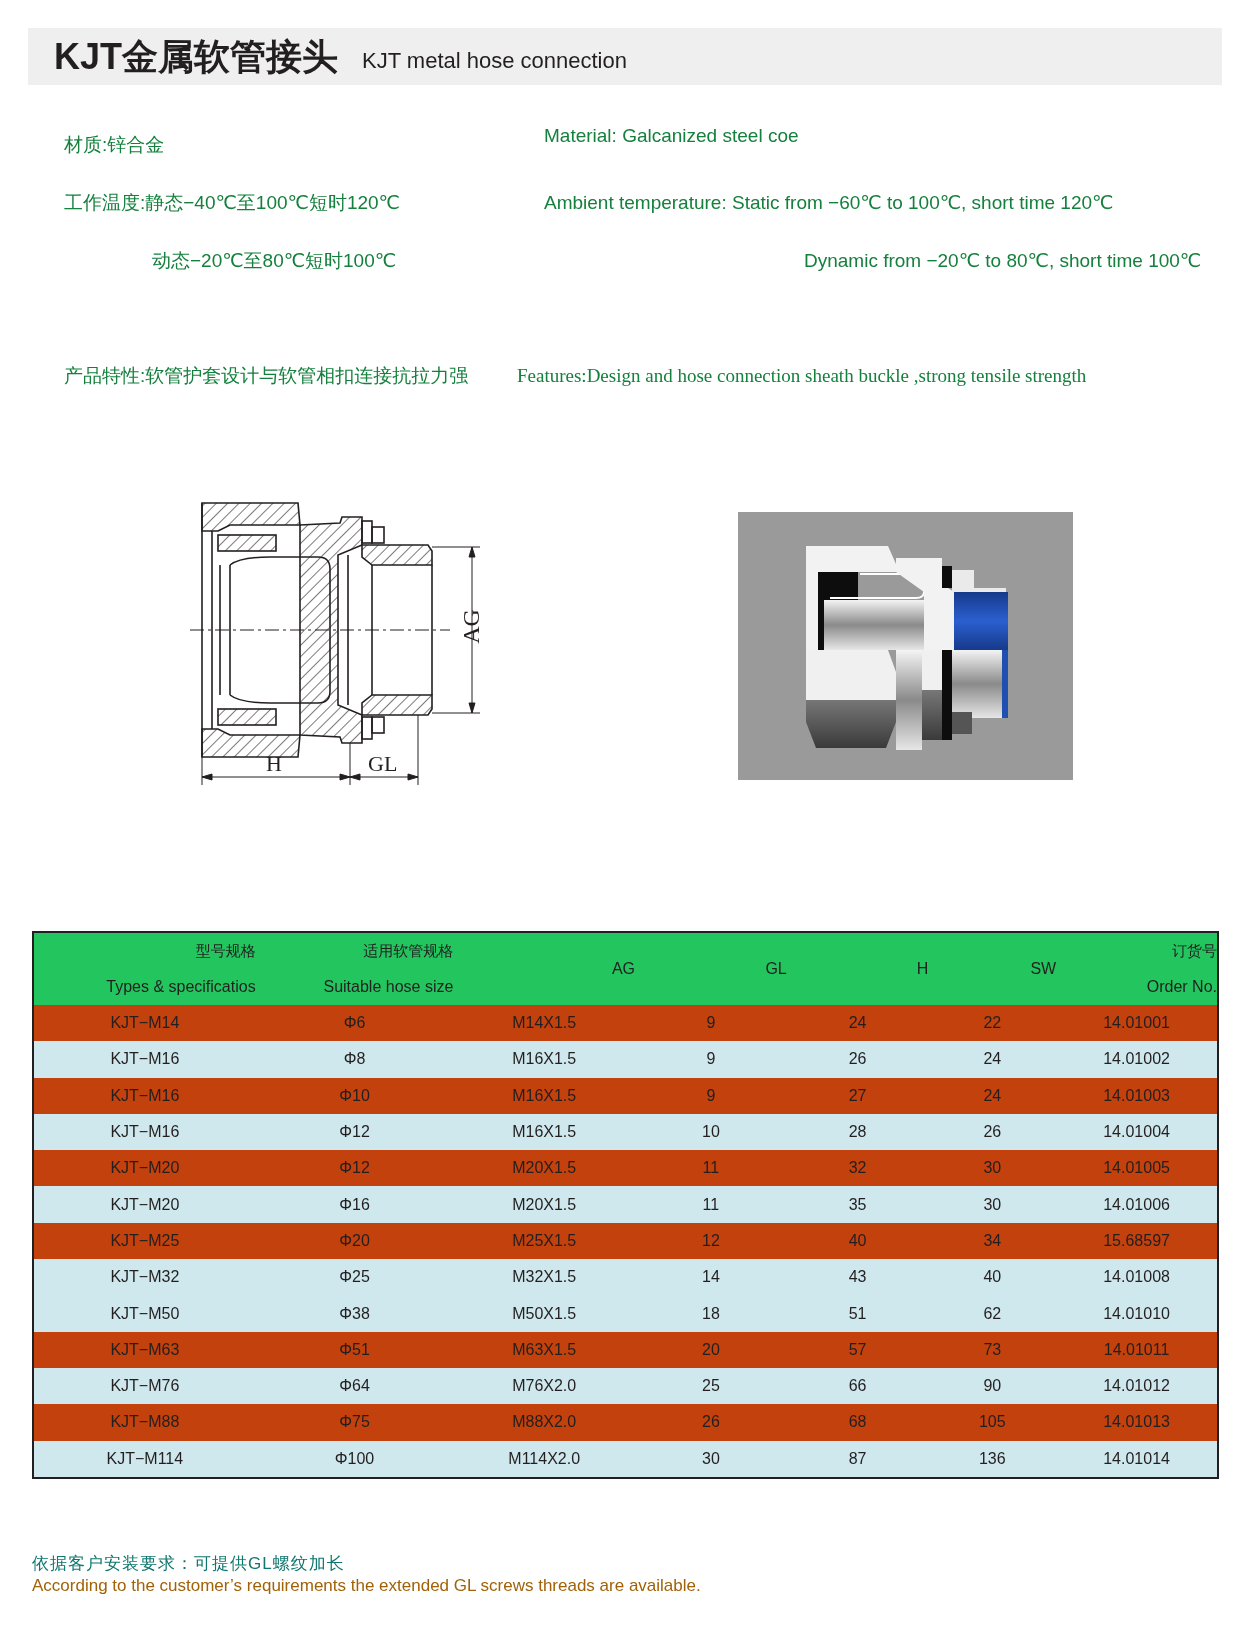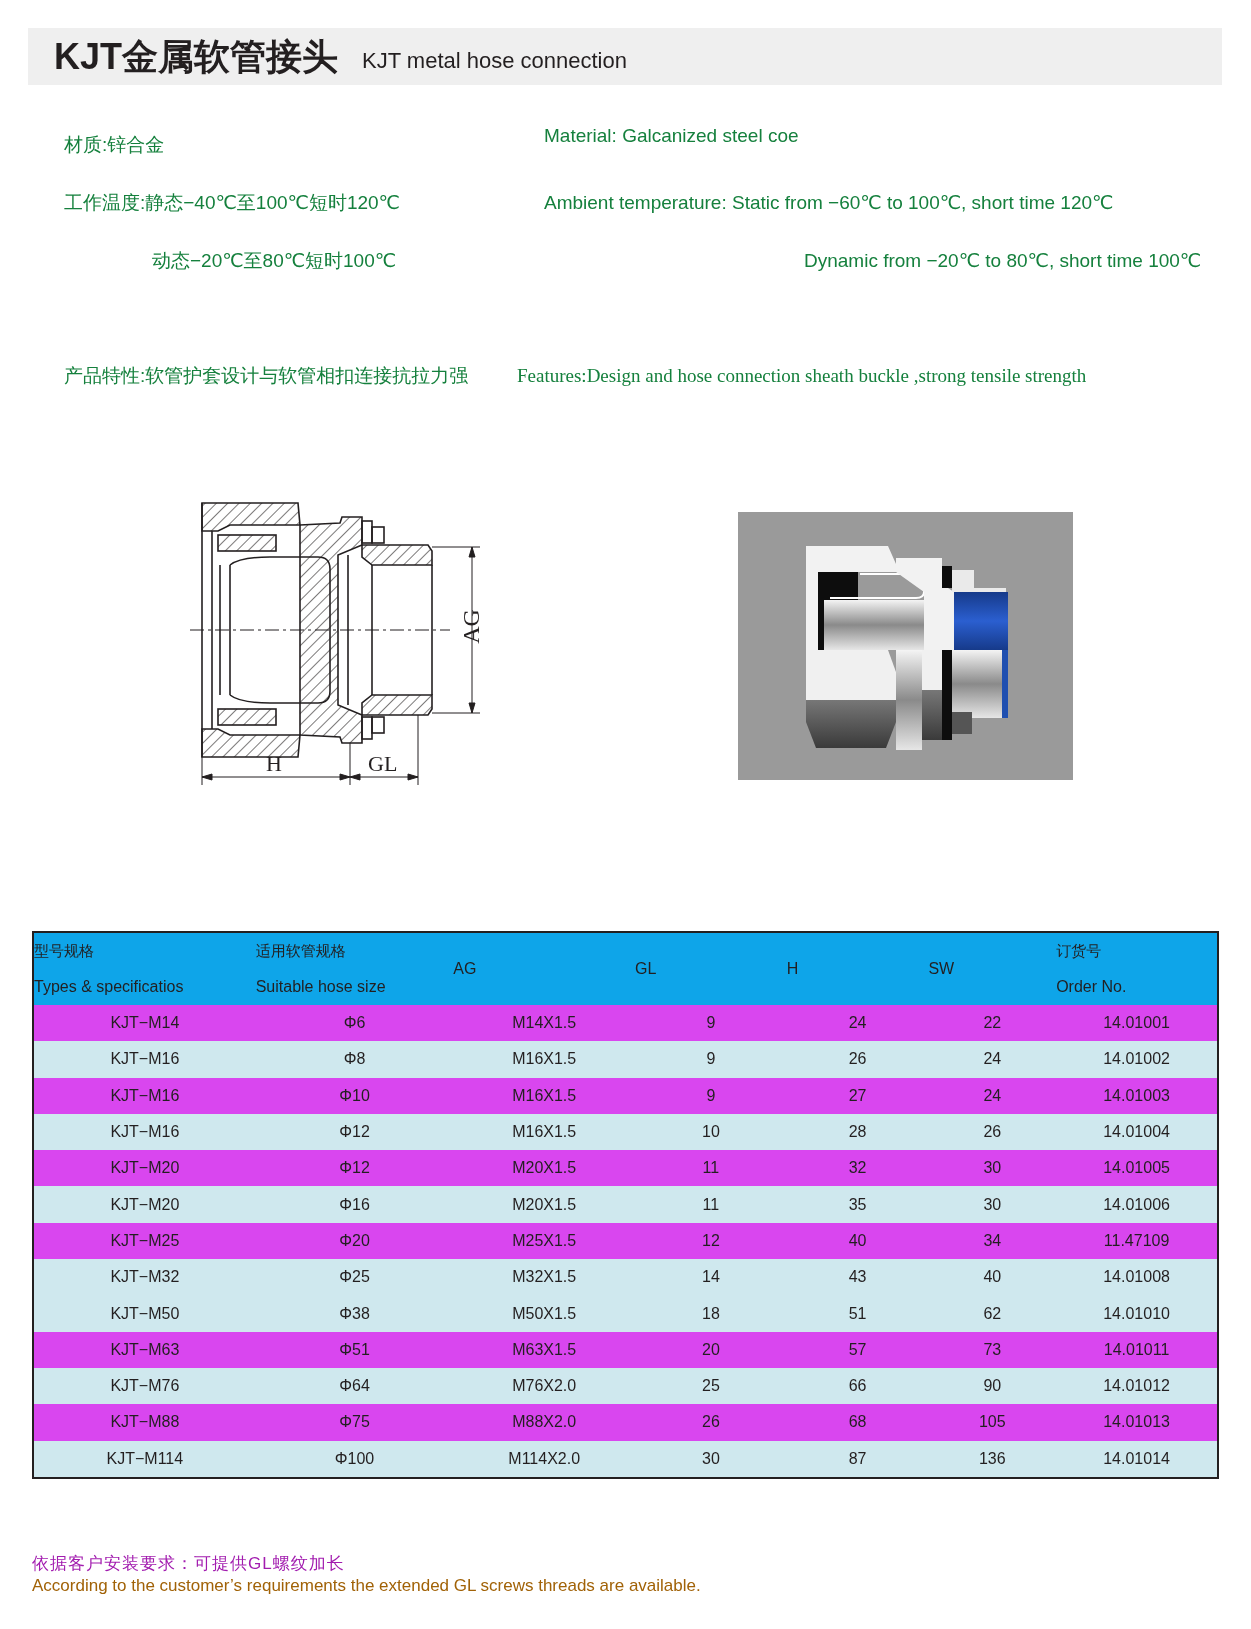--- a/index.html
+++ b/index.html
@@ -6,25 +6,25 @@
   body { width: 1251px; height: 1629px; position: relative; overflow: hidden;
          font-family: "Liberation Sans", "DejaVu Sans", sans-serif; color: #231f20; }
   .title-bar { position: absolute; left: 28px; top: 28px; width: 1194px; height: 57px; background: #efefef; }
   .title-cn { position: absolute; left: 54px; top: 32px; font-size: 36px; font-weight: bold; letter-spacing: 0px; line-height: 50px; text-align: center; }
   .title-en { position: absolute; left: 362px; top: 46px; font-size: 22px; line-height: 30px; }
   .spec { position: absolute; font-size: 19px; line-height: 24px; white-space: nowrap; color: #15803d; }
   .drawing { position: absolute; left: 190px; top: 495px; width: 320px; height: 300px; }
   .render { position: absolute; left: 738px; top: 512px; width: 335px; height: 268px; }
   table.spec-table { position: absolute; left: 32px; top: 931px; width: 1187px; border-collapse: collapse;
         border: 2px solid #231f20; font-size: 16px; }
-  table.spec-table th { background: #0ea5e9; font-weight: normal; height: 72px; padding: 0; text-align: left; vertical-align: middle; line-height: 36px; }
+  table.spec-table th { background: #22c55e; font-weight: normal; height: 72px; padding: 0; text-align: right; vertical-align: middle; line-height: 36px; }
   table.spec-table td { height: 36.3px; padding: 0; text-align: center; vertical-align: middle; }
   table.spec-table tr.alt td { background: #cfe8ee; }
-  table.spec-table tr.plain td { background: #d946ef; }
-  .foot-cn { position: absolute; left: 32px; top: 1552px; font-size: 17px; color: #a21caf; letter-spacing: 1px; }
+  table.spec-table tr.plain td { background: #c2410c; }
+  .foot-cn { position: absolute; left: 32px; top: 1552px; font-size: 17px; color: #0f766e; letter-spacing: 1px; }
   .foot-en { position: absolute; left: 32px; top: 1576px; font-size: 17px; color: #a16207; }
 </style>
 </head>
 <body>
 
 <div class="title-bar"></div>
 <div class="title-cn">KJT金属软管接头</div>
 <div class="title-en">KJT metal hose connection</div>
 
 <div class="spec" style="left:64px; top:133px;">材质:锌合金</div>
@@ -224,21 +224,21 @@
         <td>30</td>
         <td>14.01006</td>
       </tr>
     <tr class="plain">
         <td>KJT−M25</td>
         <td>Φ20</td>
         <td>M25X1.5</td>
         <td>12</td>
         <td>40</td>
         <td>34</td>
-        <td>11.47109</td>
+        <td>15.68597</td>
       </tr>
     <tr class="alt">
         <td>KJT−M32</td>
         <td>Φ25</td>
         <td>M32X1.5</td>
         <td>14</td>
         <td>43</td>
         <td>40</td>
         <td>14.01008</td>
       </tr>

